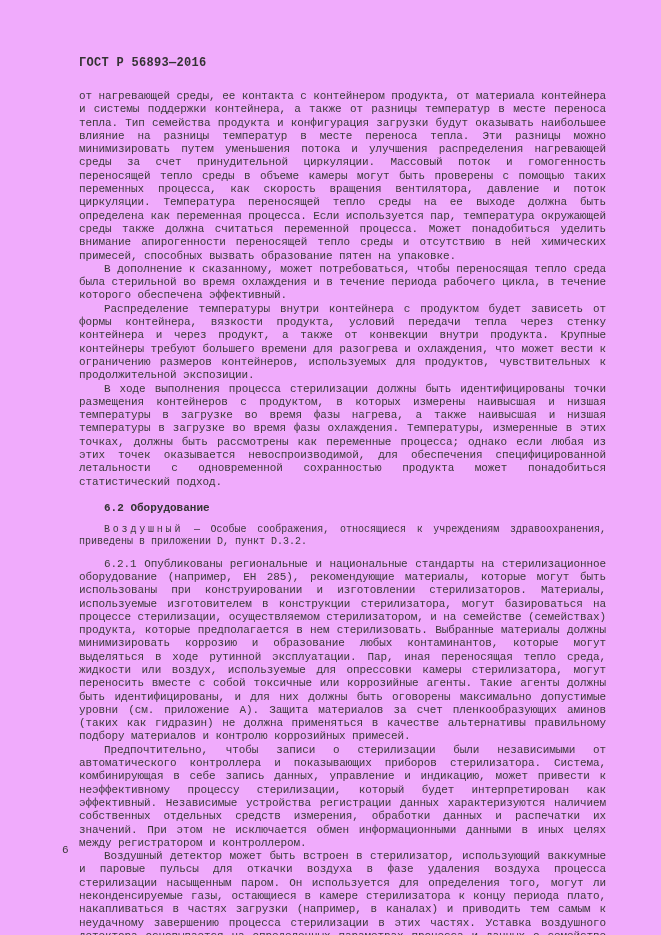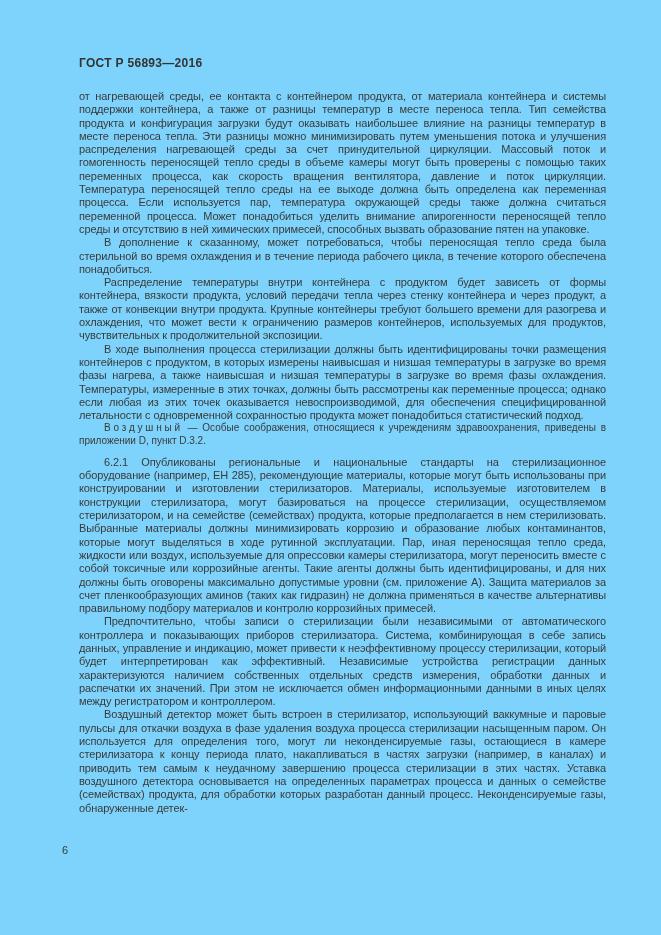--- a/index.html
+++ b/index.html
@@ -4,22 +4,22 @@
 <style>
   html, body {
     margin: 0;
     padding: 0;
     background: #ffffff;
   }
   .page {
     position: relative;
     width: 661px;
     height: 935px;
-    background: #7dd3fc;
-    font-family: Liberation Sans, sans-serif;
+    background: #f0abfc;
+    font-family: Liberation Mono, monospace;
     color: #3a3a3a;
     overflow: hidden;
   }
   .std-header {
     position: absolute;
     top: 56px;
     left: 79px;
     font-size: 12px;
     font-weight: bold;
     color: #333333;
@@ -73,26 +73,27 @@
 <body>
 
 <div class="page">
 
   <div class="std-header">ГОСТ Р 56893—2016</div>
 
   <div class="content">
 
     <p class="body cont">от нагревающей среды, ее контакта с контейнером продукта, от материала контейнера и системы поддержки контейнера, а также от разницы температур в месте переноса тепла. Тип семейства продукта и конфигурация загрузки будут оказывать наибольшее влияние на разницы температур в месте переноса тепла. Эти разницы можно минимизировать путем уменьшения потока и улучшения распределения нагревающей среды за счет принудительной циркуляции. Массовый поток и гомогенность переносящей тепло среды в объеме камеры могут быть проверены с помощью таких переменных процесса, как скорость вращения вентилятора, давление и поток циркуляции. Температура переносящей тепло среды на ее выходе должна быть определена как переменная процесса. Если используется пар, температура окружающей среды также должна считаться переменной процесса. Может понадобиться уделить внимание апирогенности переносящей тепло среды и отсутствию в ней химических примесей, способных вызвать образование пятен на упаковке.</p>
 
-    <p class="body">В дополнение к сказанному, может потребоваться, чтобы переносящая тепло среда была стерильной во время охлаждения и в течение периода рабочего цикла, в течение которого обеспечена понадобиться.</p>
+    <p class="body">В дополнение к сказанному, может потребоваться, чтобы переносящая тепло среда была стерильной во время охлаждения и в течение периода рабочего цикла, в течение которого обеспечена эффективный.</p>
 
     <p class="body">Распределение температуры внутри контейнера с продуктом будет зависеть от формы контейнера, вязкости продукта, условий передачи тепла через стенку контейнера и через продукт, а также от конвекции внутри продукта. Крупные контейнеры требуют большего времени для разогрева и охлаждения, что может вести к ограничению размеров контейнеров, используемых для продуктов, чувствительных к продолжительной экспозиции.</p>
 
     <p class="body">В ходе выполнения процесса стерилизации должны быть идентифицированы точки размещения контейнеров с продуктом, в которых измерены наивысшая и низшая температуры в загрузке во время фазы нагрева, а также наивысшая и низшая температуры в загрузке во время фазы охлаждения. Температуры, измеренные в этих точках, должны быть рассмотрены как переменные процесса; однако если любая из этих точек оказывается невоспроизводимой, для обеспечения специфицированной летальности с одновременной сохранностью продукта может понадобиться статистический подход.</p>
 
+    <h2 class="section-heading">6.2 Оборудование</h2>
 
     <p class="note"><span class="note-label">Воздушный</span> <span>— Особые соображения, относящиеся к учреждениям здравоохранения, приведены в приложении D, пункт D.3.2.</span></p>
 
     <p class="body">6.2.1 Опубликованы региональные и национальные стандарты на стерилизационное оборудование (например, ЕН 285), рекомендующие материалы, которые могут быть использованы при конструировании и изготовлении стерилизаторов. Материалы, используемые изготовителем в конструкции стерилизатора, могут базироваться на процессе стерилизации, осуществляемом стерилизатором, и на семействе (семействах) продукта, которые предполагается в нем стерилизовать. Выбранные материалы должны минимизировать коррозию и образование любых контаминантов, которые могут выделяться в ходе рутинной эксплуатации. Пар, иная переносящая тепло среда, жидкости или воздух, используемые для опрессовки камеры стерилизатора, могут переносить вместе с собой токсичные или коррозийные агенты. Такие агенты должны быть идентифицированы, и для них должны быть оговорены максимально допустимые уровни (см. приложение А). Защита материалов за счет пленкообразующих аминов (таких как гидразин) не должна применяться в качестве альтернативы правильному подбору материалов и контролю коррозийных примесей.</p>
 
     <p class="body">Предпочтительно, чтобы записи о стерилизации были независимыми от автоматического контроллера и показывающих приборов стерилизатора. Система, комбинирующая в себе запись данных, управление и индикацию, может привести к неэффективному процессу стерилизации, который будет интерпретирован как эффективный. Независимые устройства регистрации данных характеризуются наличием собственных отдельных средств измерения, обработки данных и распечатки их значений. При этом не исключается обмен информационными данными в иных целях между регистратором и контроллером.</p>
 
     <p class="body">Воздушный детектор может быть встроен в стерилизатор, использующий ваккумные и паровые пульсы для откачки воздуха в фазе удаления воздуха процесса стерилизации насыщенным паром. Он используется для определения того, могут ли неконденсируемые газы, остающиеся в камере стерилизатора к концу периода плато, накапливаться в частях загрузки (например, в каналах) и приводить тем самым к неудачному завершению процесса стерилизации в этих частях. Уставка воздушного детектора основывается на определенных параметрах процесса и данных о семействе (семействах) продукта, для обработки которых разработан данный процесс. Неконденсируемые газы, обнаруженные детек-</p>
 
   </div>

